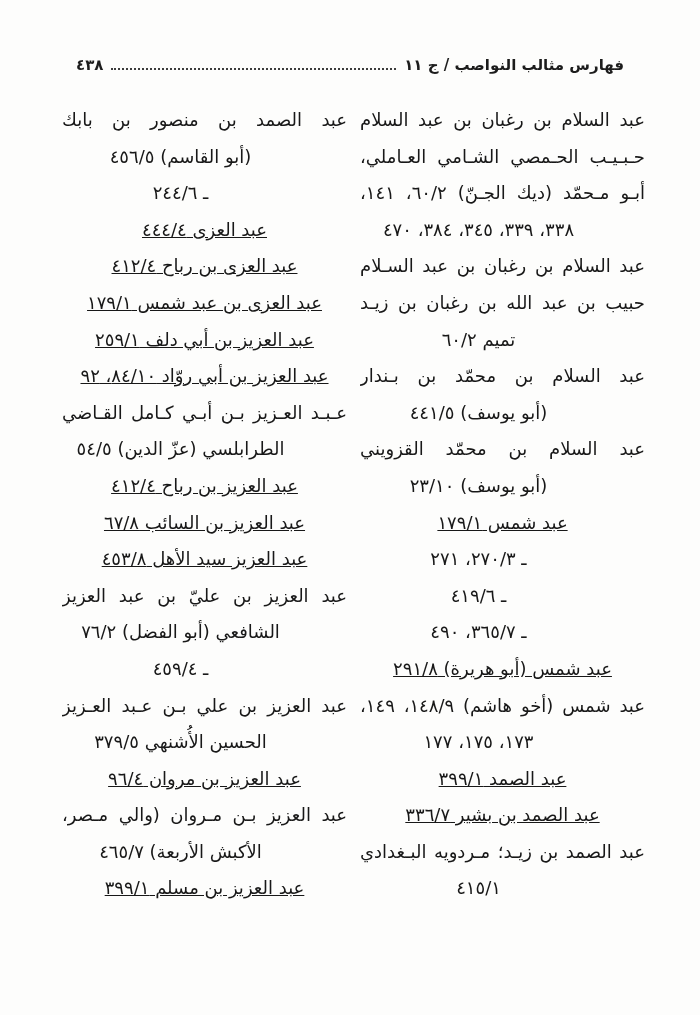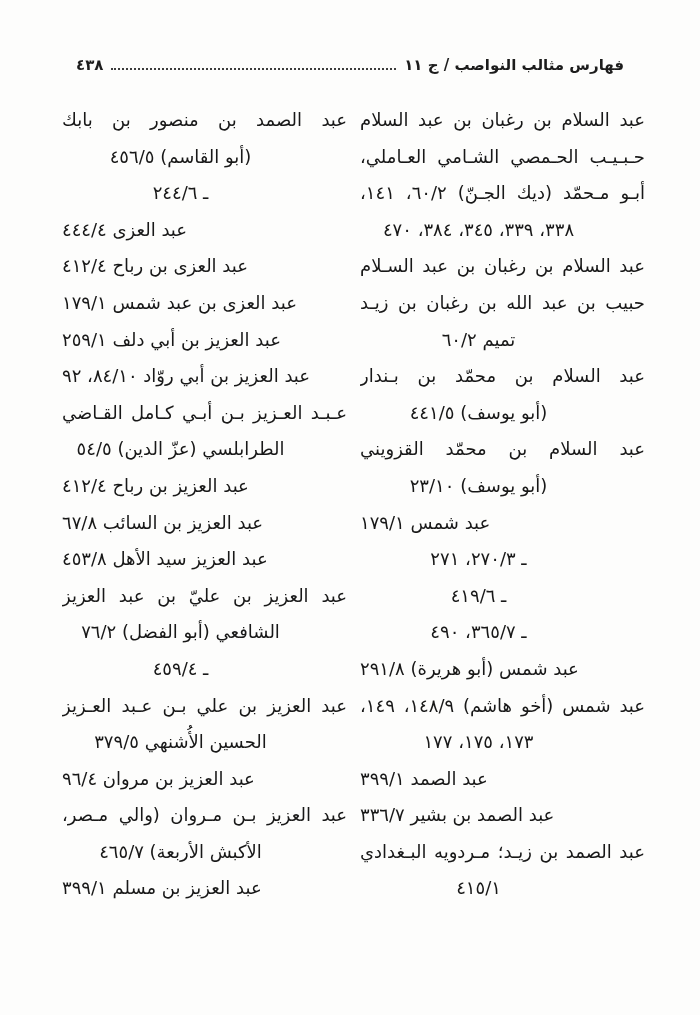--- a/index.html
+++ b/index.html
@@ -46,22 +46,23 @@
     line-height: 36.6px;
     font-size: 18px;
     max-height: 36.6px;
     overflow: hidden;
   }
   .justify {
     text-align: justify;
     text-align-last: justify;
   }
   .right {
-    text-align: left;
+    text-align: center;
     white-space: nowrap;
+    text-decoration: underline;
   }
   .num {
     text-align: center;
     white-space: nowrap;
     padding-right: 48px;
   }
 </style>
 </head>
 <body>
 

